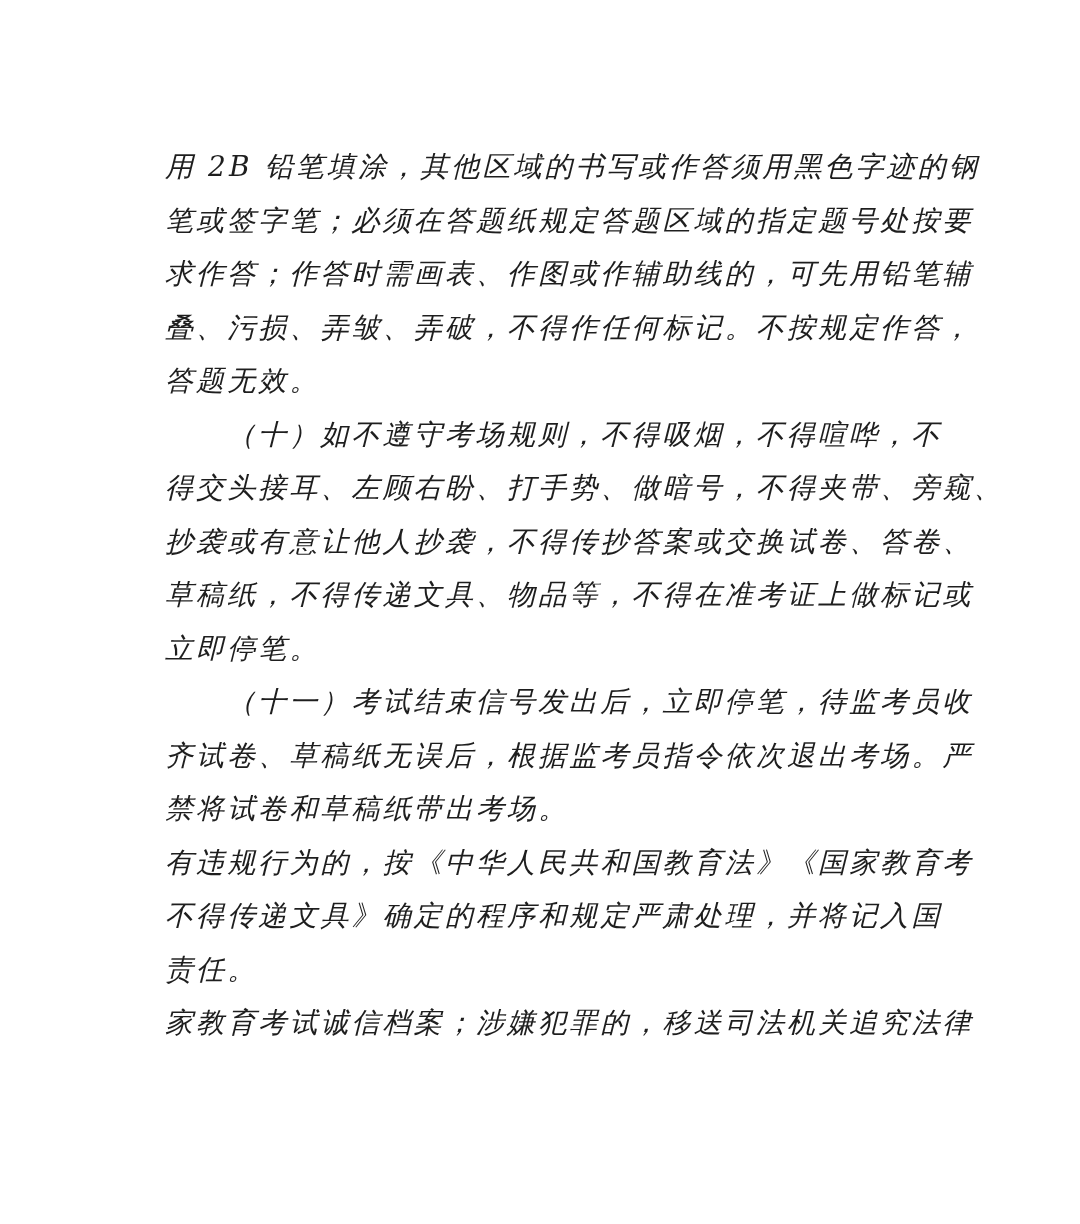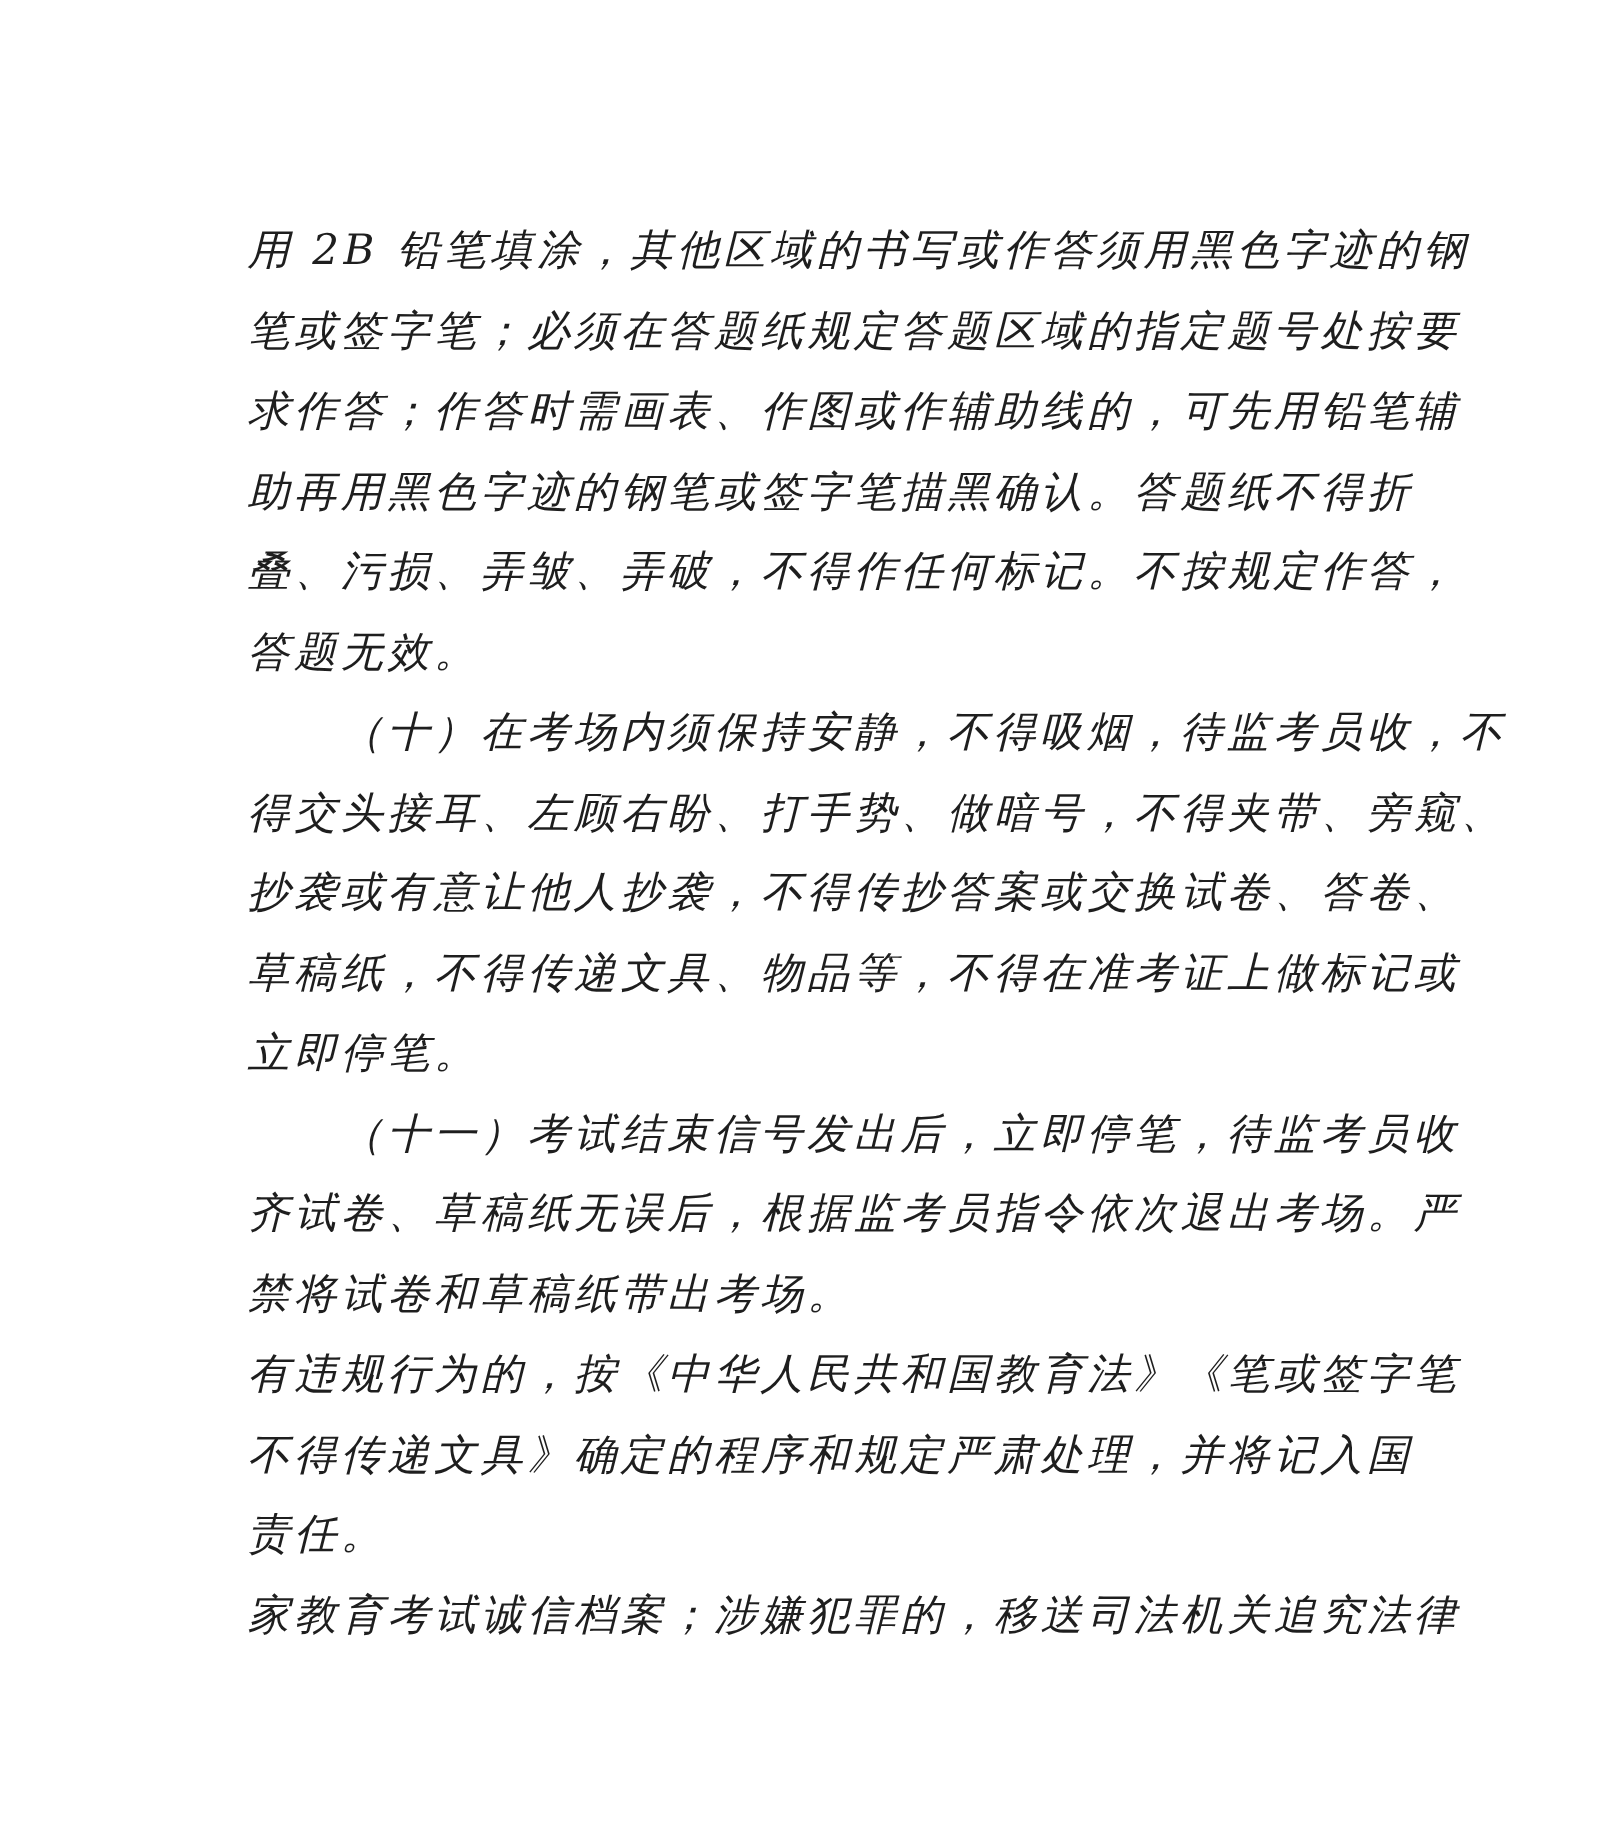--- a/index.html
+++ b/index.html
@@ -42,39 +42,38 @@
   </style>
 </head>
 <body>
 
 <div class="page">
 
   <div class="para">
     <span class="line">用 2B 铅笔填涂，其他区域的书写或作答须用黑色字迹的钢</span>
     <span class="line">笔或签字笔；必须在答题纸规定答题区域的指定题号处按要</span>
     <span class="line">求作答；作答时需画表、作图或作辅助线的，可先用铅笔辅</span>
-    <span class="line">助再用黑色字迹的钢笔或签字笔描黑确认。答题纸不得折</span>
     <span class="line">叠、污损、弄皱、弄破，不得作任何标记。不按规定作答，</span>
     <span class="line">答题无效。</span>
   </div>
 
   <div class="para indent">
-    <span class="line" style="padding-left:62px;text-indent:0">（十）在考场内须保持安静，不得吸烟，待监考员收，不</span>
+    <span class="line" style="padding-left:62px;text-indent:0">（十）如不遵守考场规则，不得吸烟，不得喧哗，不</span>
     <span class="line" style="text-indent:0">得交头接耳、左顾右盼、打手势、做暗号，不得夹带、旁窥、</span>
     <span class="line" style="text-indent:0">抄袭或有意让他人抄袭，不得传抄答案或交换试卷、答卷、</span>
     <span class="line" style="text-indent:0">草稿纸，不得传递文具、物品等，不得在准考证上做标记或</span>
     <span class="line" style="text-indent:0">立即停笔。</span>
   </div>
 
   <div class="para indent">
     <span class="line" style="padding-left:62px;text-indent:0">（十一）考试结束信号发出后，立即停笔，待监考员收</span>
     <span class="line" style="text-indent:0">齐试卷、草稿纸无误后，根据监考员指令依次退出考场。严</span>
     <span class="line" style="text-indent:0">禁将试卷和草稿纸带出考场。</span>
   </div>
 
   <div class="para indent">
-    <span class="line" style="text-indent:0">有违规行为的，按《中华人民共和国教育法》《笔或签字笔</span>
+    <span class="line" style="text-indent:0">有违规行为的，按《中华人民共和国教育法》《国家教育考</span>
     <span class="line" style="text-indent:0">不得传递文具》确定的程序和规定严肃处理，并将记入国</span>
     <span class="line" style="text-indent:0">责任。</span>
     <span class="line" style="text-indent:0">家教育考试诚信档案；涉嫌犯罪的，移送司法机关追究法律</span>
   </div>
 
 </div>
 
 </body></html>

